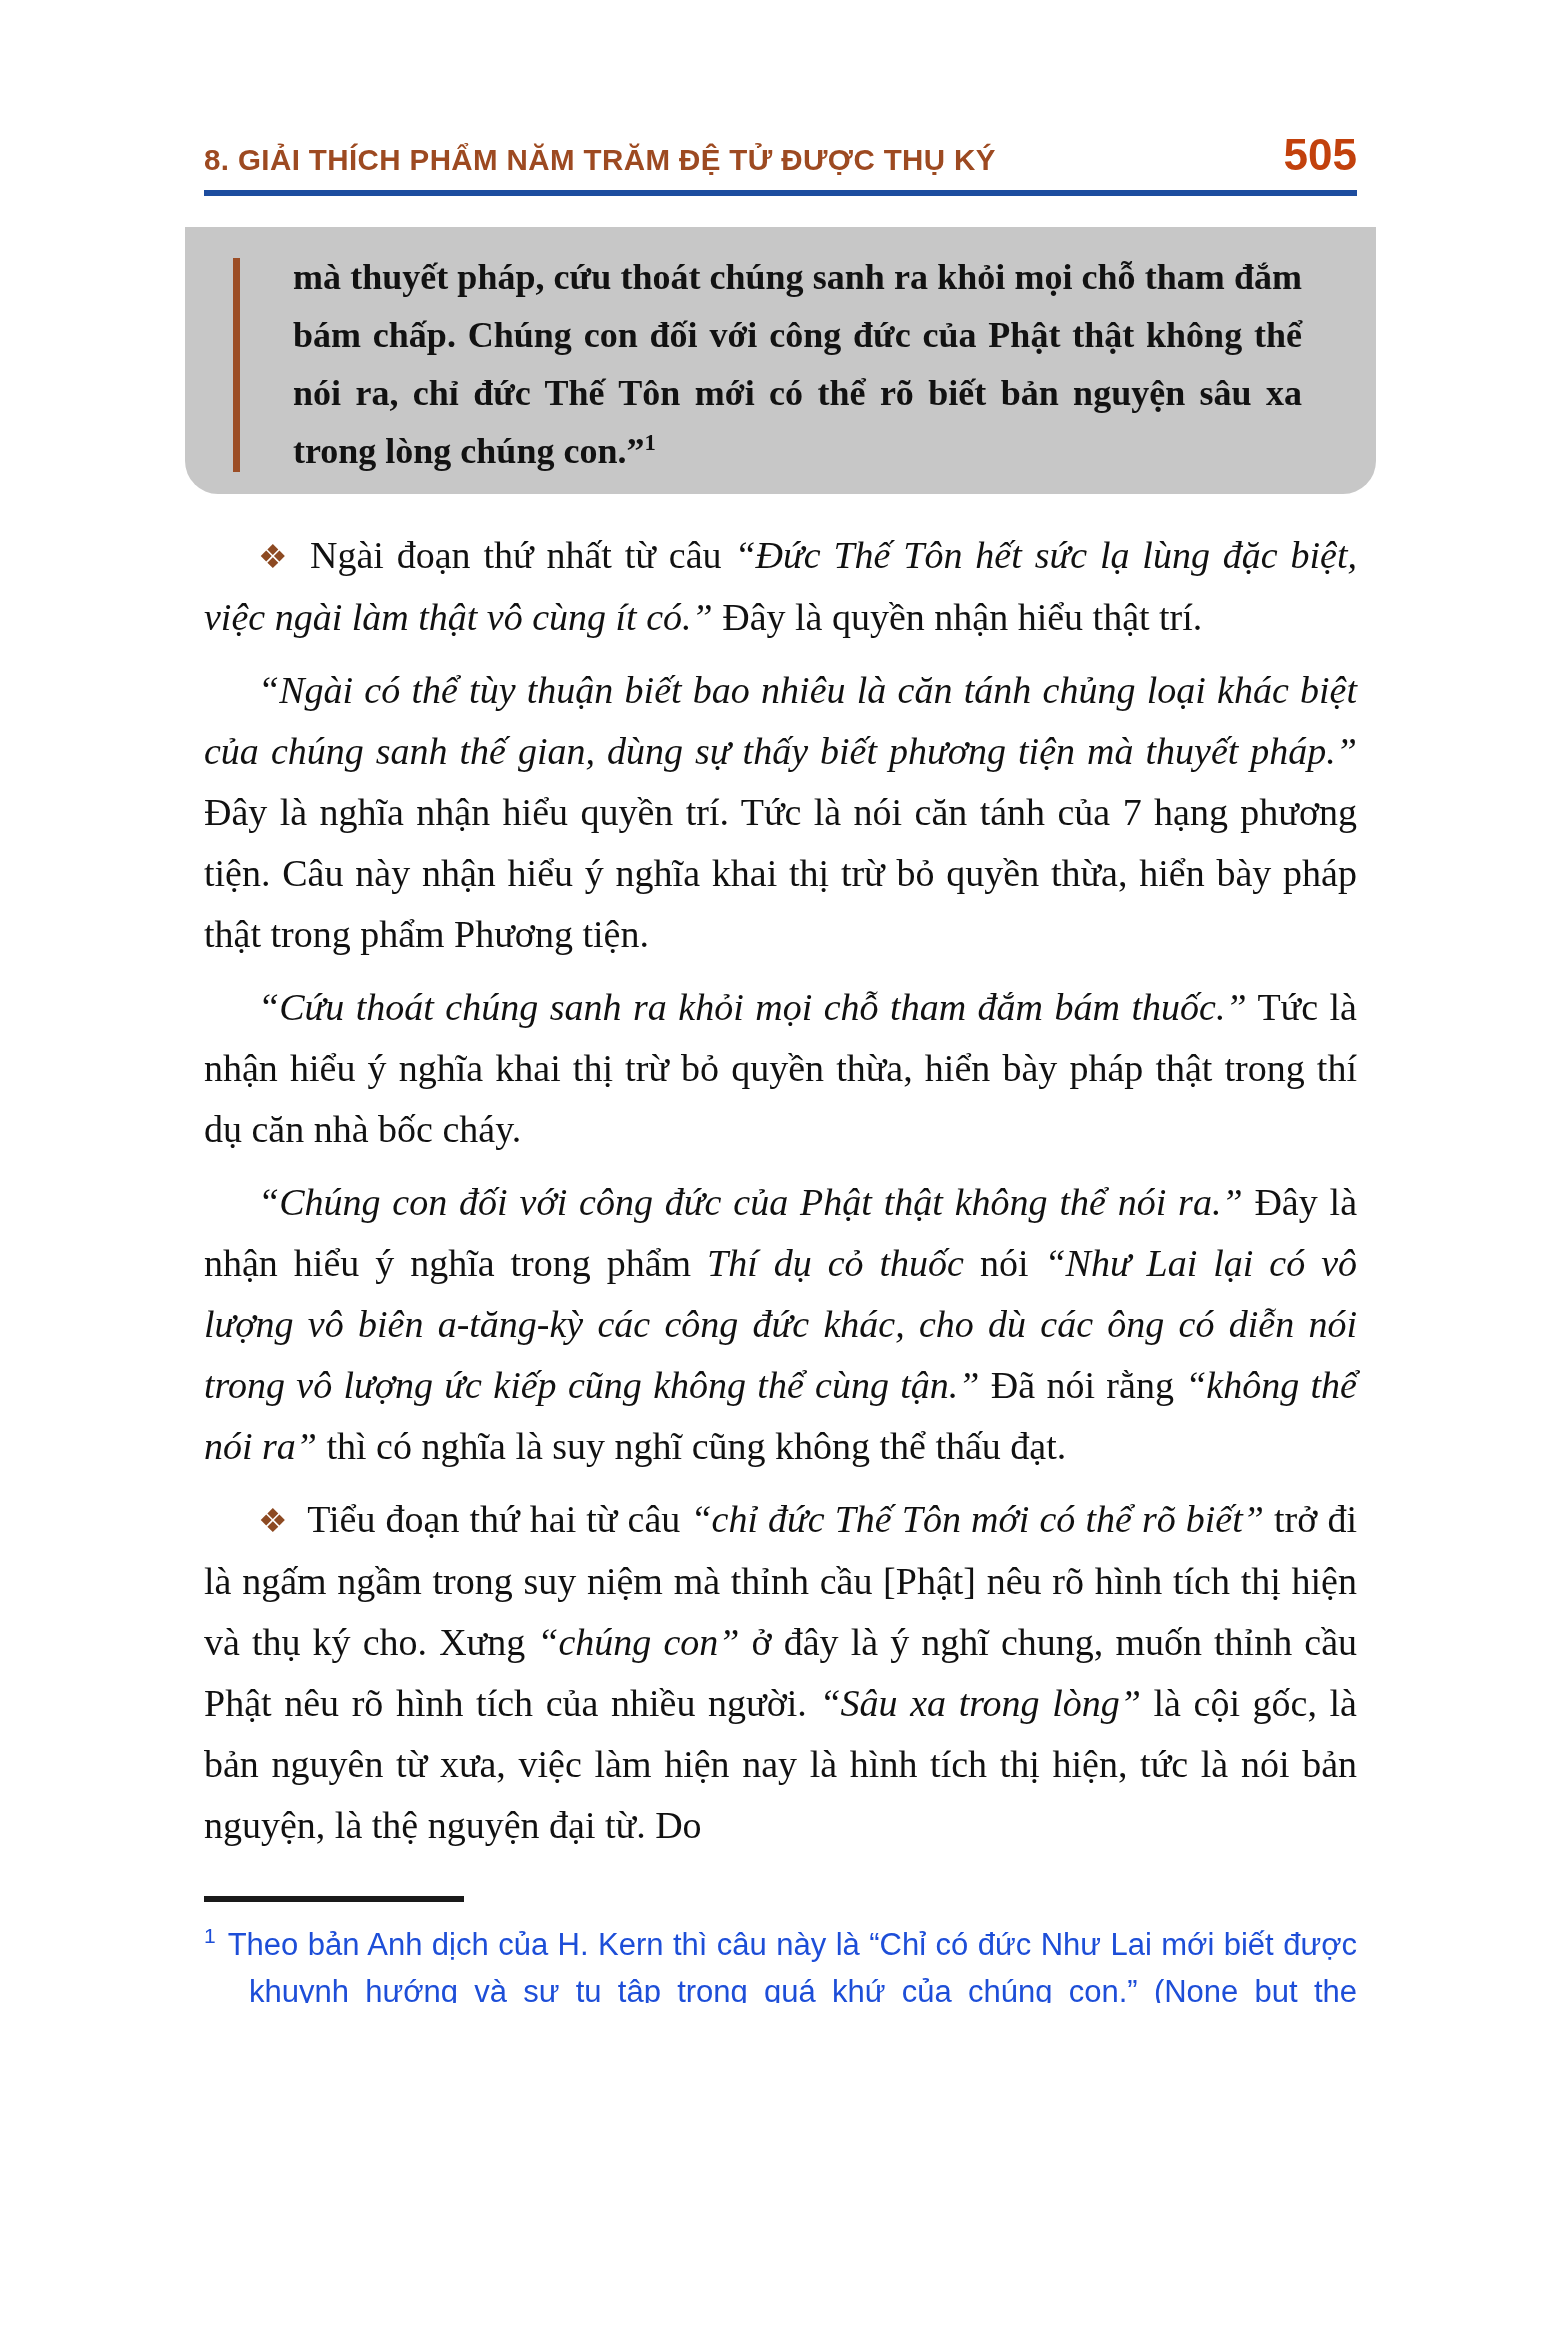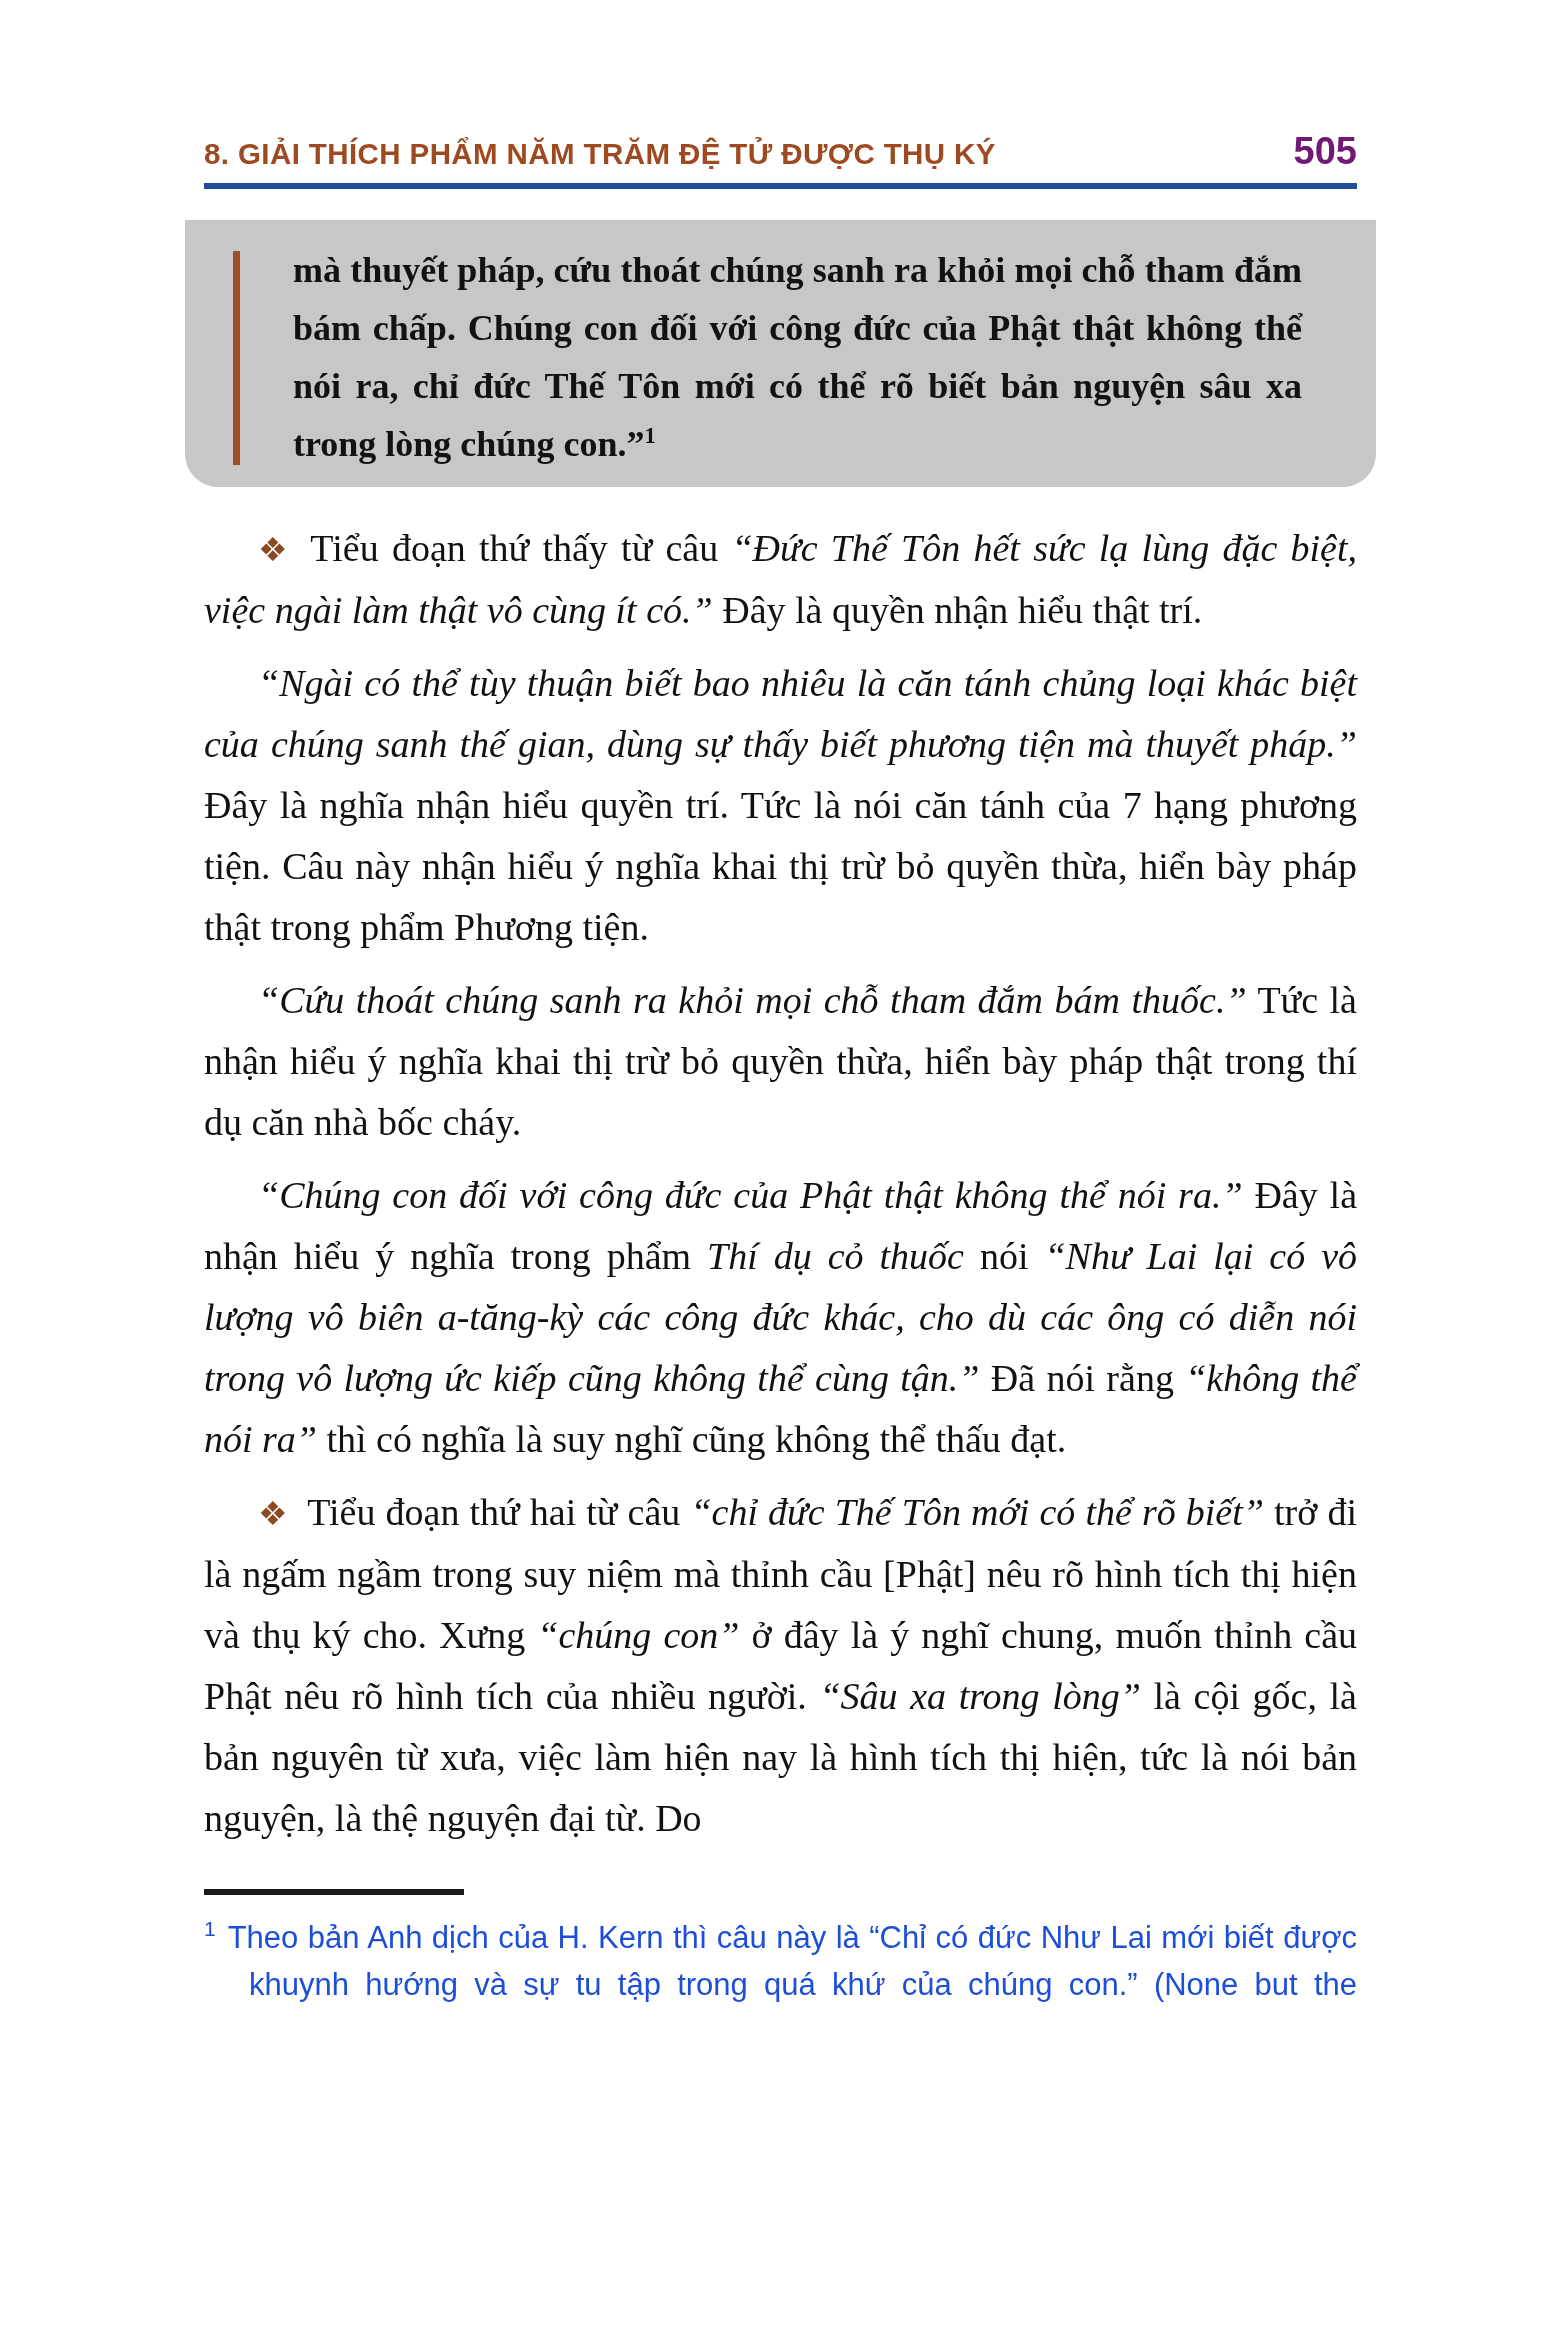--- a/index.html
+++ b/index.html
@@ -25,22 +25,22 @@
     font-family: "Liberation Sans", sans-serif;
     font-weight: bold;
     font-size: 29.5px;
     letter-spacing: 0.4px;
     color: var(--header_text, #9d4a21);
     white-space: nowrap;
   }
   .running-header .pagenum {
     font-family: "Liberation Sans", sans-serif;
     font-weight: bold;
-    font-size: 38px;
-    color: #701a75;
+    font-size: 44px;
+    color: #c2410c;
   }
   .header-rule {
     margin-top: 10.4px;
     height: 6px;
     background: var(--rule_blue, #1d4d9f);
   }
 
   
   .quote-block {
     position: relative;
@@ -113,21 +113,21 @@
       <span class="pagenum">505</span>
     </div>
     <div class="header-rule"></div>
 
     <div class="quote-block">
       <div class="quote-bar"></div>
       <div class="quote-text" id="quote-text"><span>mà thuyết pháp, cứu thoát chúng sanh ra khỏi mọi chỗ tham đắm bám chấp. Chúng con đối với công đức của Phật thật không thể nói ra, chỉ đức Thế Tôn mới có thể rõ biết bản nguyện sâu xa trong lòng chúng con.”</span><sup>1</sup></div>
     </div>
 
     <div class="body-text" id="body-text">
-        <p class="body-par"><span class="ornament">❖</span><span>Tiểu đoạn thứ thấy từ câu </span><span class="it">“Đức Thế Tôn hết sức lạ lùng đặc biệt, việc ngài làm thật vô cùng ít có.”</span><span> Đây là quyền nhận hiểu thật trí.</span></p>
+        <p class="body-par"><span class="ornament">❖</span><span>Ngài đoạn thứ nhất từ câu </span><span class="it">“Đức Thế Tôn hết sức lạ lùng đặc biệt, việc ngài làm thật vô cùng ít có.”</span><span> Đây là quyền nhận hiểu thật trí.</span></p>
         <p class="body-par"><span class="it">“Ngài có thể tùy thuận biết bao nhiêu là căn tánh chủng loại khác biệt của chúng sanh thế gian, dùng sự thấy biết phương tiện mà thuyết pháp.”</span><span> Đây là nghĩa nhận hiểu quyền trí. Tức là nói căn tánh của 7 hạng phương tiện. Câu này nhận hiểu ý nghĩa khai thị trừ bỏ quyền thừa, hiển bày pháp thật trong phẩm Phương tiện.</span></p>
         <p class="body-par"><span class="it">“Cứu thoát chúng sanh ra khỏi mọi chỗ tham đắm bám thuốc.”</span><span> Tức là nhận hiểu ý nghĩa khai thị trừ bỏ quyền thừa, hiển bày pháp thật trong thí dụ căn nhà bốc cháy.</span></p>
         <p class="body-par"><span class="it">“Chúng con đối với công đức của Phật thật không thể nói ra.”</span><span> Đây là nhận hiểu ý nghĩa trong phẩm </span><span class="it">Thí dụ cỏ thuốc</span><span> nói </span><span class="it">“Như Lai lại có vô lượng vô biên a-tăng-kỳ các công đức khác, cho dù các ông có diễn nói trong vô lượng ức kiếp cũng không thể cùng tận.”</span><span> Đã nói rằng </span><span class="it">“không thể nói ra”</span><span> thì có nghĩa là suy nghĩ cũng không thể thấu đạt.</span></p>
         <p class="body-par"><span class="ornament">❖</span><span>Tiểu đoạn thứ hai từ câu </span><span class="it">“chỉ đức Thế Tôn mới có thể rõ biết”</span><span> trở đi là ngấm ngầm trong suy niệm mà thỉnh cầu [Phật] nêu rõ hình tích thị hiện và thụ ký cho. Xưng </span><span class="it">“chúng con”</span><span> ở đây là ý nghĩ chung, muốn thỉnh cầu Phật nêu rõ hình tích của nhiều người. </span><span class="it">“Sâu xa trong lòng”</span><span> là cội gốc, là bản nguyên từ xưa, việc làm hiện nay là hình tích thị hiện, tức là nói bản nguyện, là thệ nguyện đại từ. Do</span></p>
       </div>
 
     <div class="footnote">
       <div class="footnote-rule"></div>
       <div class="footnote-text" id="footnote-text"><sup>1</sup><span>Theo bản Anh dịch của H. Kern thì câu này là “Chỉ có đức Như Lai mới biết được khuynh hướng và sự tu tập trong quá khứ của chúng con.” (None but the Tathâgata knows our inclination and our ancient course.)</span></div>
     </div>

